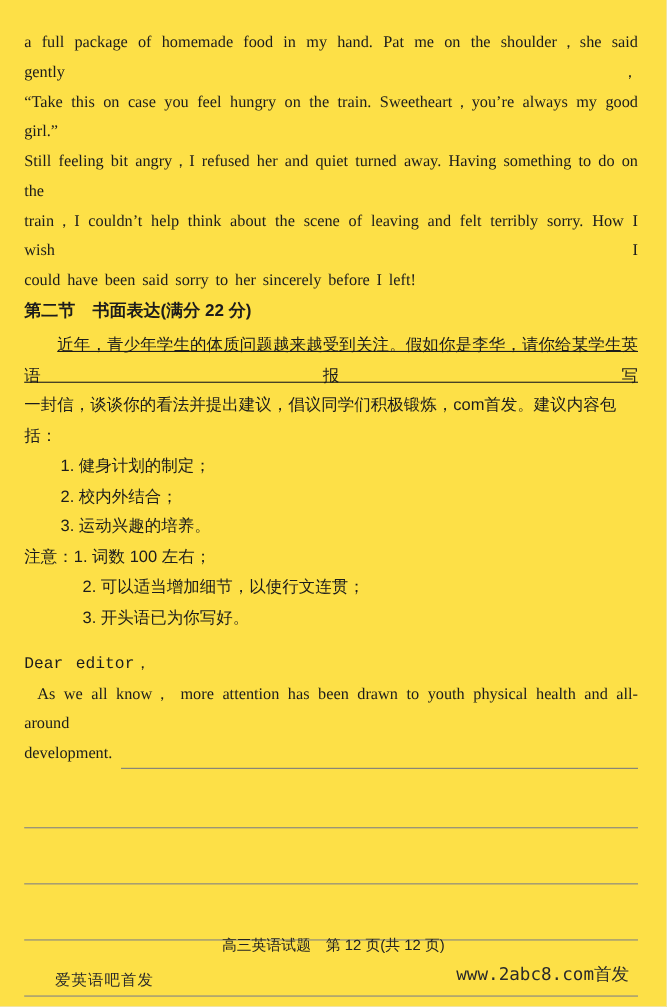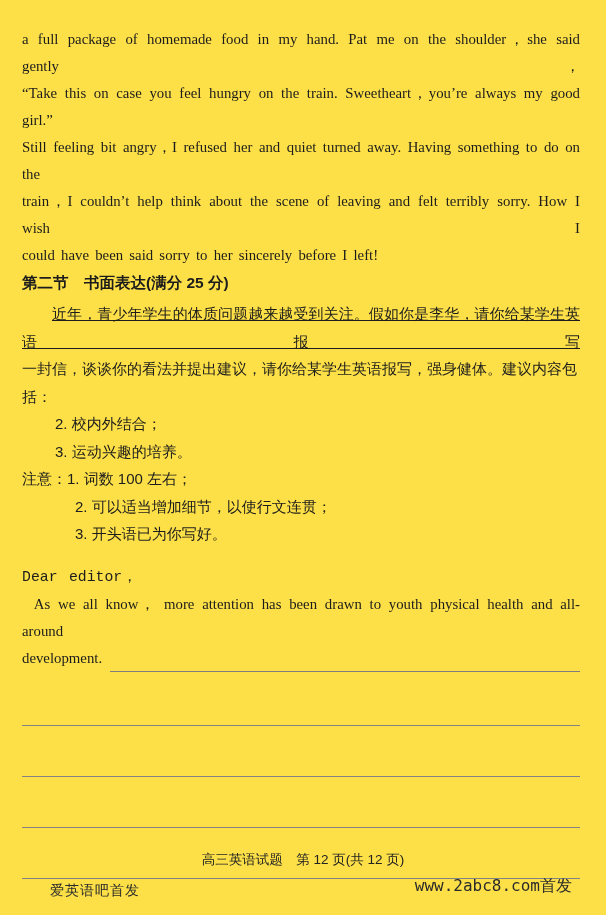--- a/index.html
+++ b/index.html
@@ -70,28 +70,29 @@
 <div class="page">
 
   <div class="eng">
     <div class="jl">a full package of homemade food in my hand.  Pat me on the shoulder，she said gently，</div>
     <div class="jl">“Take this on case you feel hungry on the train.  Sweetheart，you’re always my good girl.”</div>
     <div class="jl">Still feeling bit angry，I refused her and quiet turned away.  Having something to do on the</div>
     <div class="jl">train，I couldn’t help think about the scene of leaving and felt terribly sorry.  How I wish I</div>
     <div>could have been said sorry to her sincerely before I left!</div>
   </div>
 
-  <div class="heading">第二节　书面表达(满分 25 分)</div>
+  <div class="heading">第二节　书面表达(满分 22 分)</div>
 
   <div class="cn">
     <div class="intro1">近年，青少年学生的体质问题越来越受到关注。假如你是李华，请你给某学生英语报写</div>
-    <div>一封信，谈谈你的看法并提出建议，请你给某学生英语报写，强身健体。建议内容包括：</div>
+    <div>一封信，谈谈你的看法并提出建议，倡议同学们积极锻炼，com首发。建议内容包括：</div>
   </div>
 
   <div class="cn points">
+    <div>1. 健身计划的制定；</div>
     <div>2. 校内外结合；</div>
     <div>3. 运动兴趣的培养。</div>
   </div>
 
   <div class="cn">
     <div>注意：1. 词数 100 左右；</div>
     <div class="notes-rest">2. 可以适当增加细节，以使行文连贯；</div>
     <div class="notes-rest">3. 开头语已为你写好。</div>
   </div>
 

